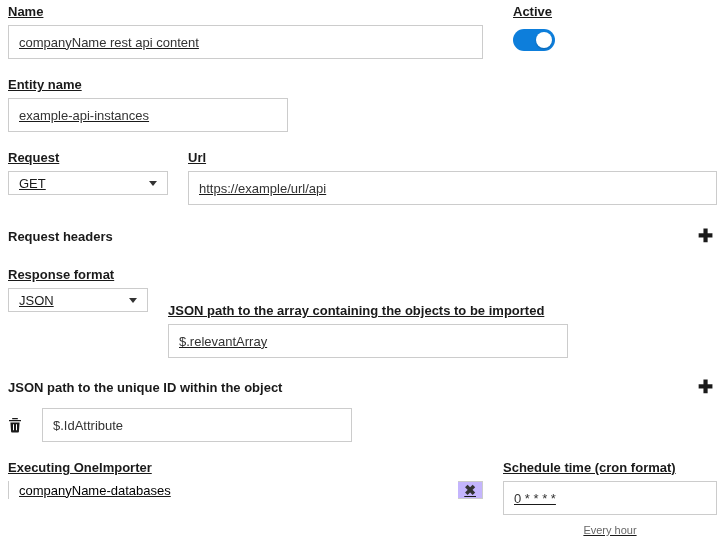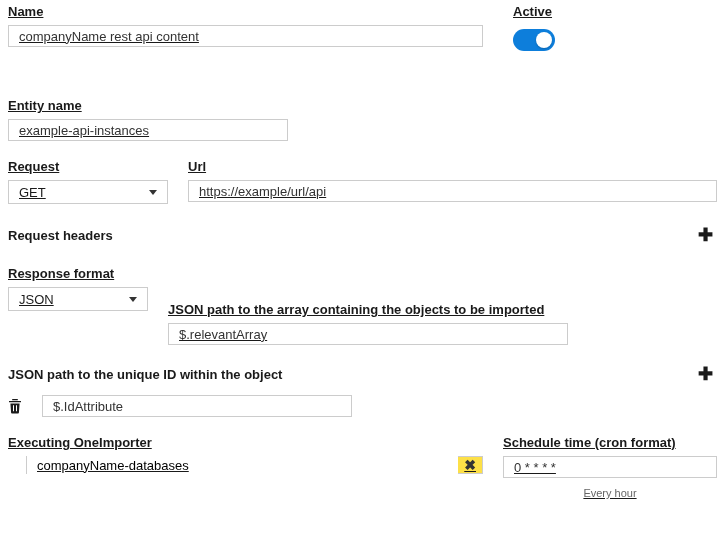--- a/index.html
+++ b/index.html
@@ -13,21 +13,21 @@
     .row { display: flex; gap: 20px; margin-bottom: 18px; align-items: flex-start; }
     .field { display: flex; flex-direction: column; gap: 6px; text-decoration: underline; }
     .label { font-weight: 700; font-size: 13px; color: #1a1a1a; }
     .input {
       border: 1px solid #ccc;
       padding: 8px 10px;
       font-size: 13px;
       font-family: inherit;
       color: #333;
       background: #fff;
-      height: 22px;
+      height: 34px;
     }
     .select {
       border: 1px solid #ccc;
       padding: 8px 10px;
       font-size: 13px;
       height: 24px;
       background: #fff;
       display: flex;
       align-items: center;
       justify-content: space-between;
@@ -81,23 +81,22 @@
       font-size: 14px;
       color: #333;
       padding: 0 6px;
       background: none;
       border: none;
     }
     .input-with-clear {
       border: 1px solid #ccc;
       display: flex;
       align-items: center;
-      background: #fde047;
+      background: #c4b5fd;
       height: 18px;
-      margin-left: 18px;
     }
     .input-with-clear input {
       border: none;
       padding: 8px 10px;
       font-size: 13px;
       font-family: inherit;
       flex: 1;
       outline: none;
     }
     .helper { font-size: 11px; color: #666; text-align: center; margin-top: 3px; }
@@ -113,21 +112,21 @@
   </div>
   <div class="field" style="flex: 0 0 120px; margin-left: 10px;">
     <span class="label">Active</span>
     <div class="toggle">
       <div class="toggle-knob"></div>
     </div>
   </div>
 </div>
 
 <div class="row">
-  <div class="field" style="flex: 0 0 280px; margin-top: 29px;">
+  <div class="field" style="flex: 0 0 280px;">
     <span class="label">Entity name</span>
     <input class="input" type="text" value="example-api-instances" style="">
   </div>
 </div>
 
 <div class="row">
   <div class="field" style="flex: 0 0 160px;">
     <span class="label">Request</span>
     <div class="select">
       <span>GET</span>

